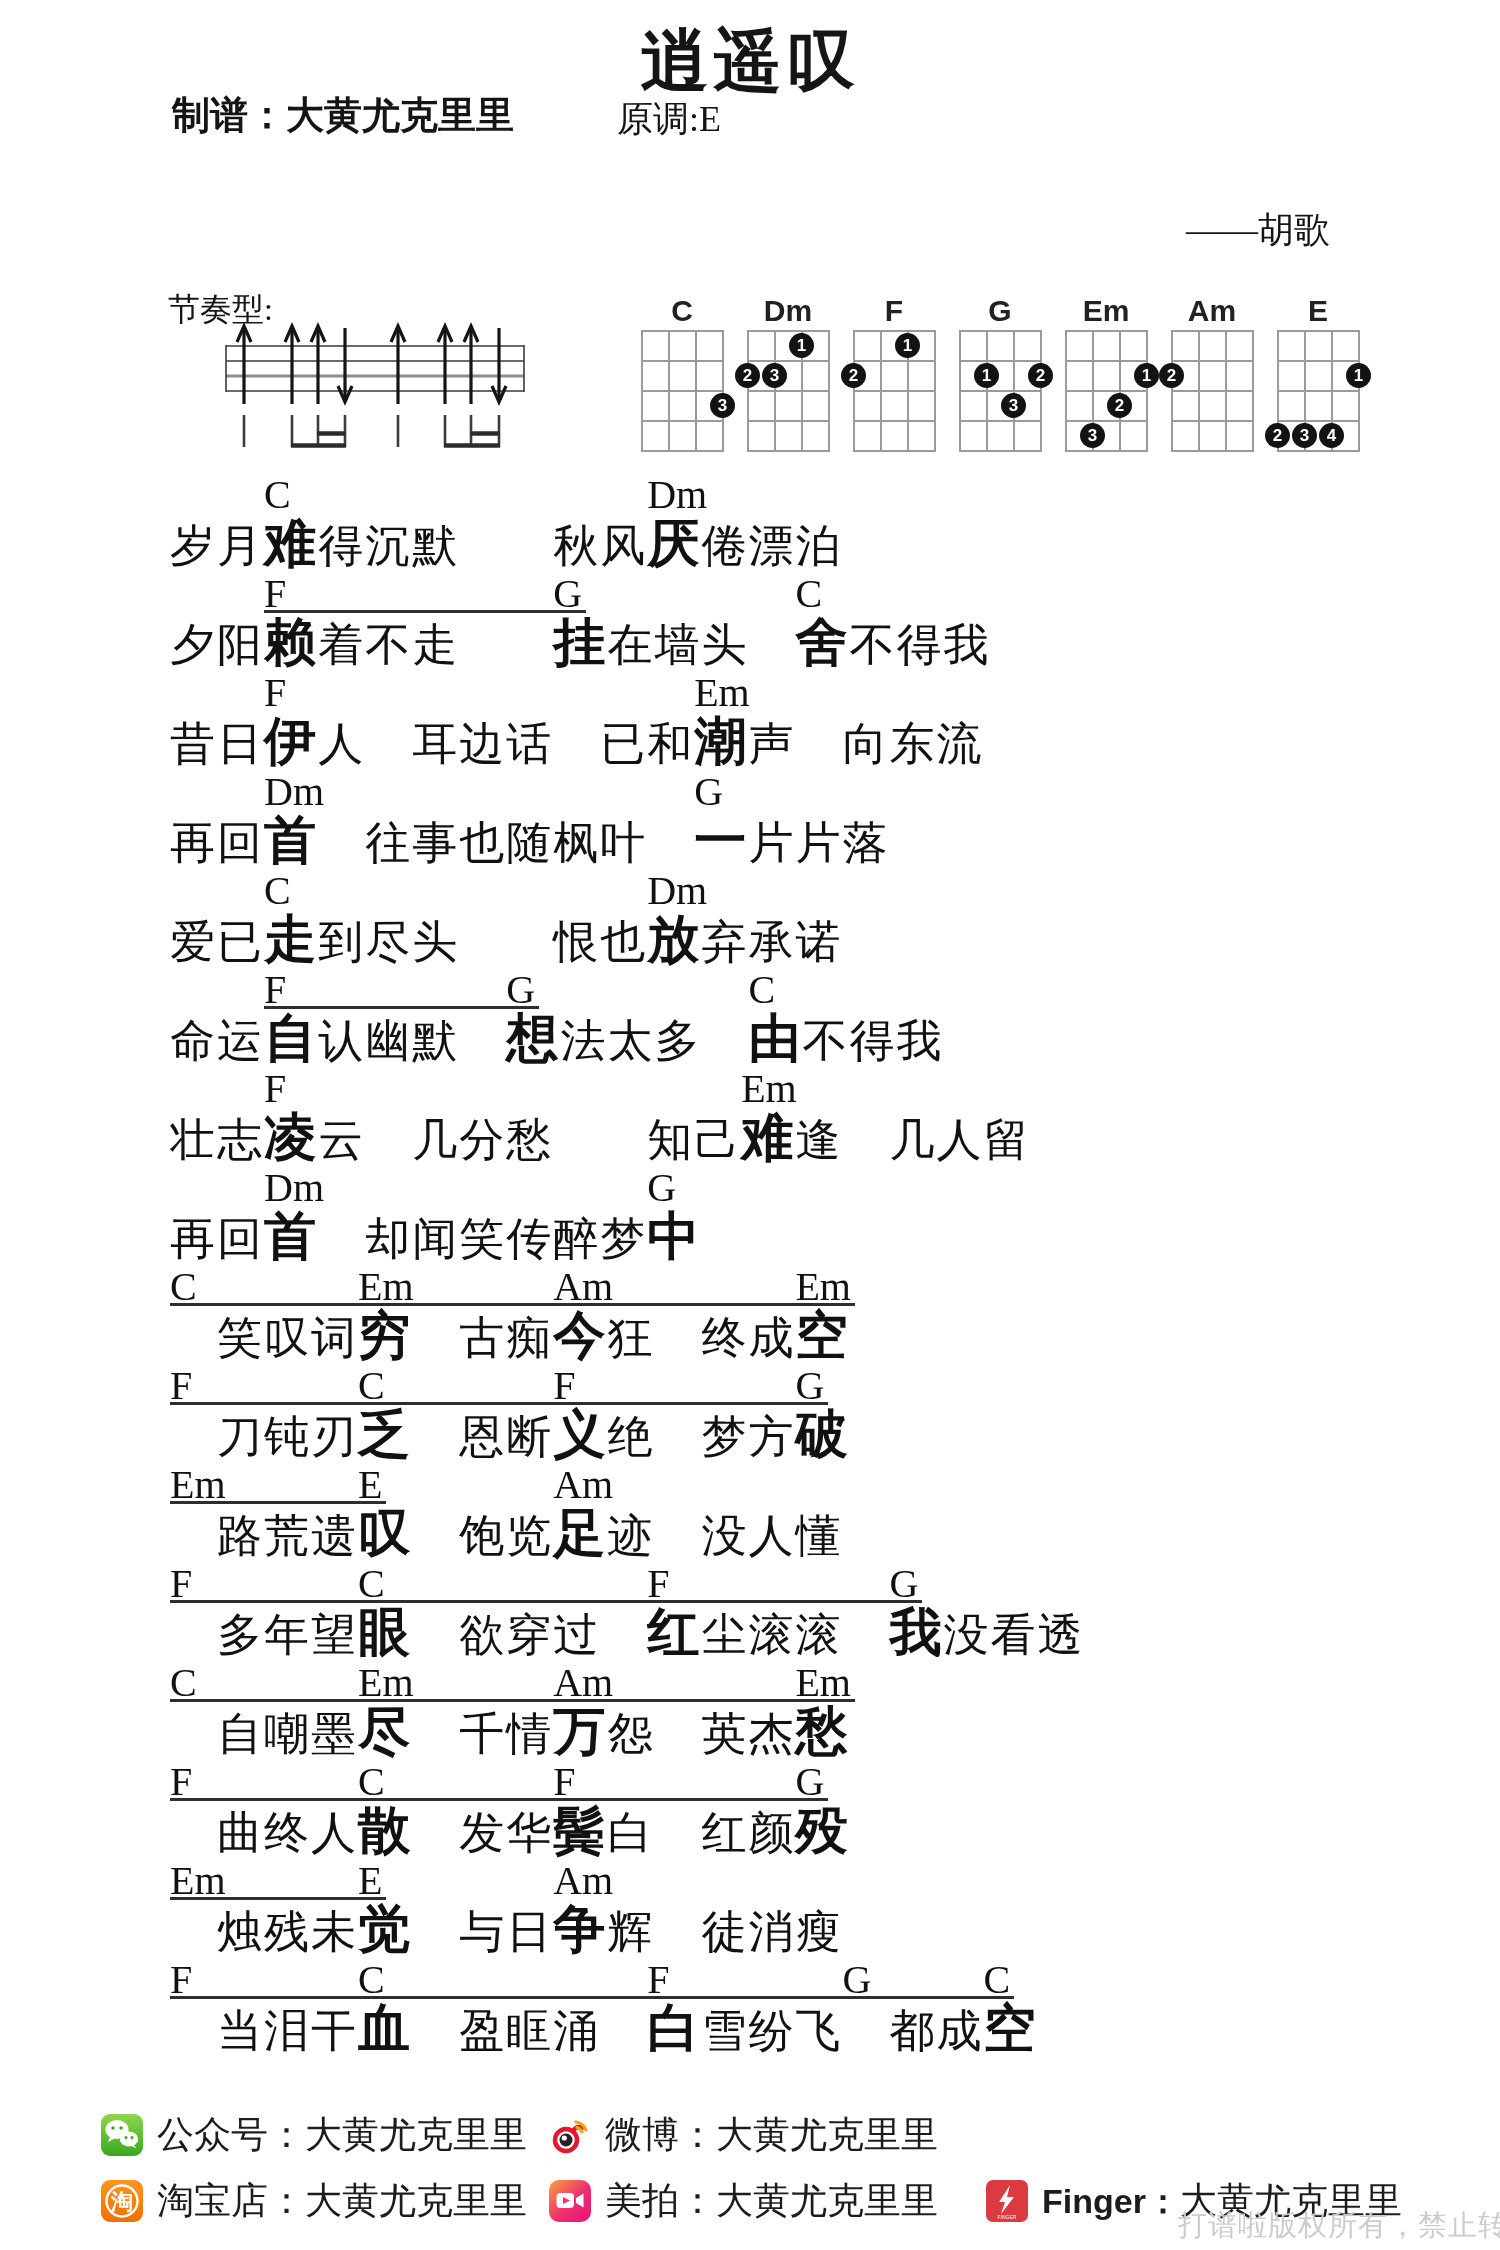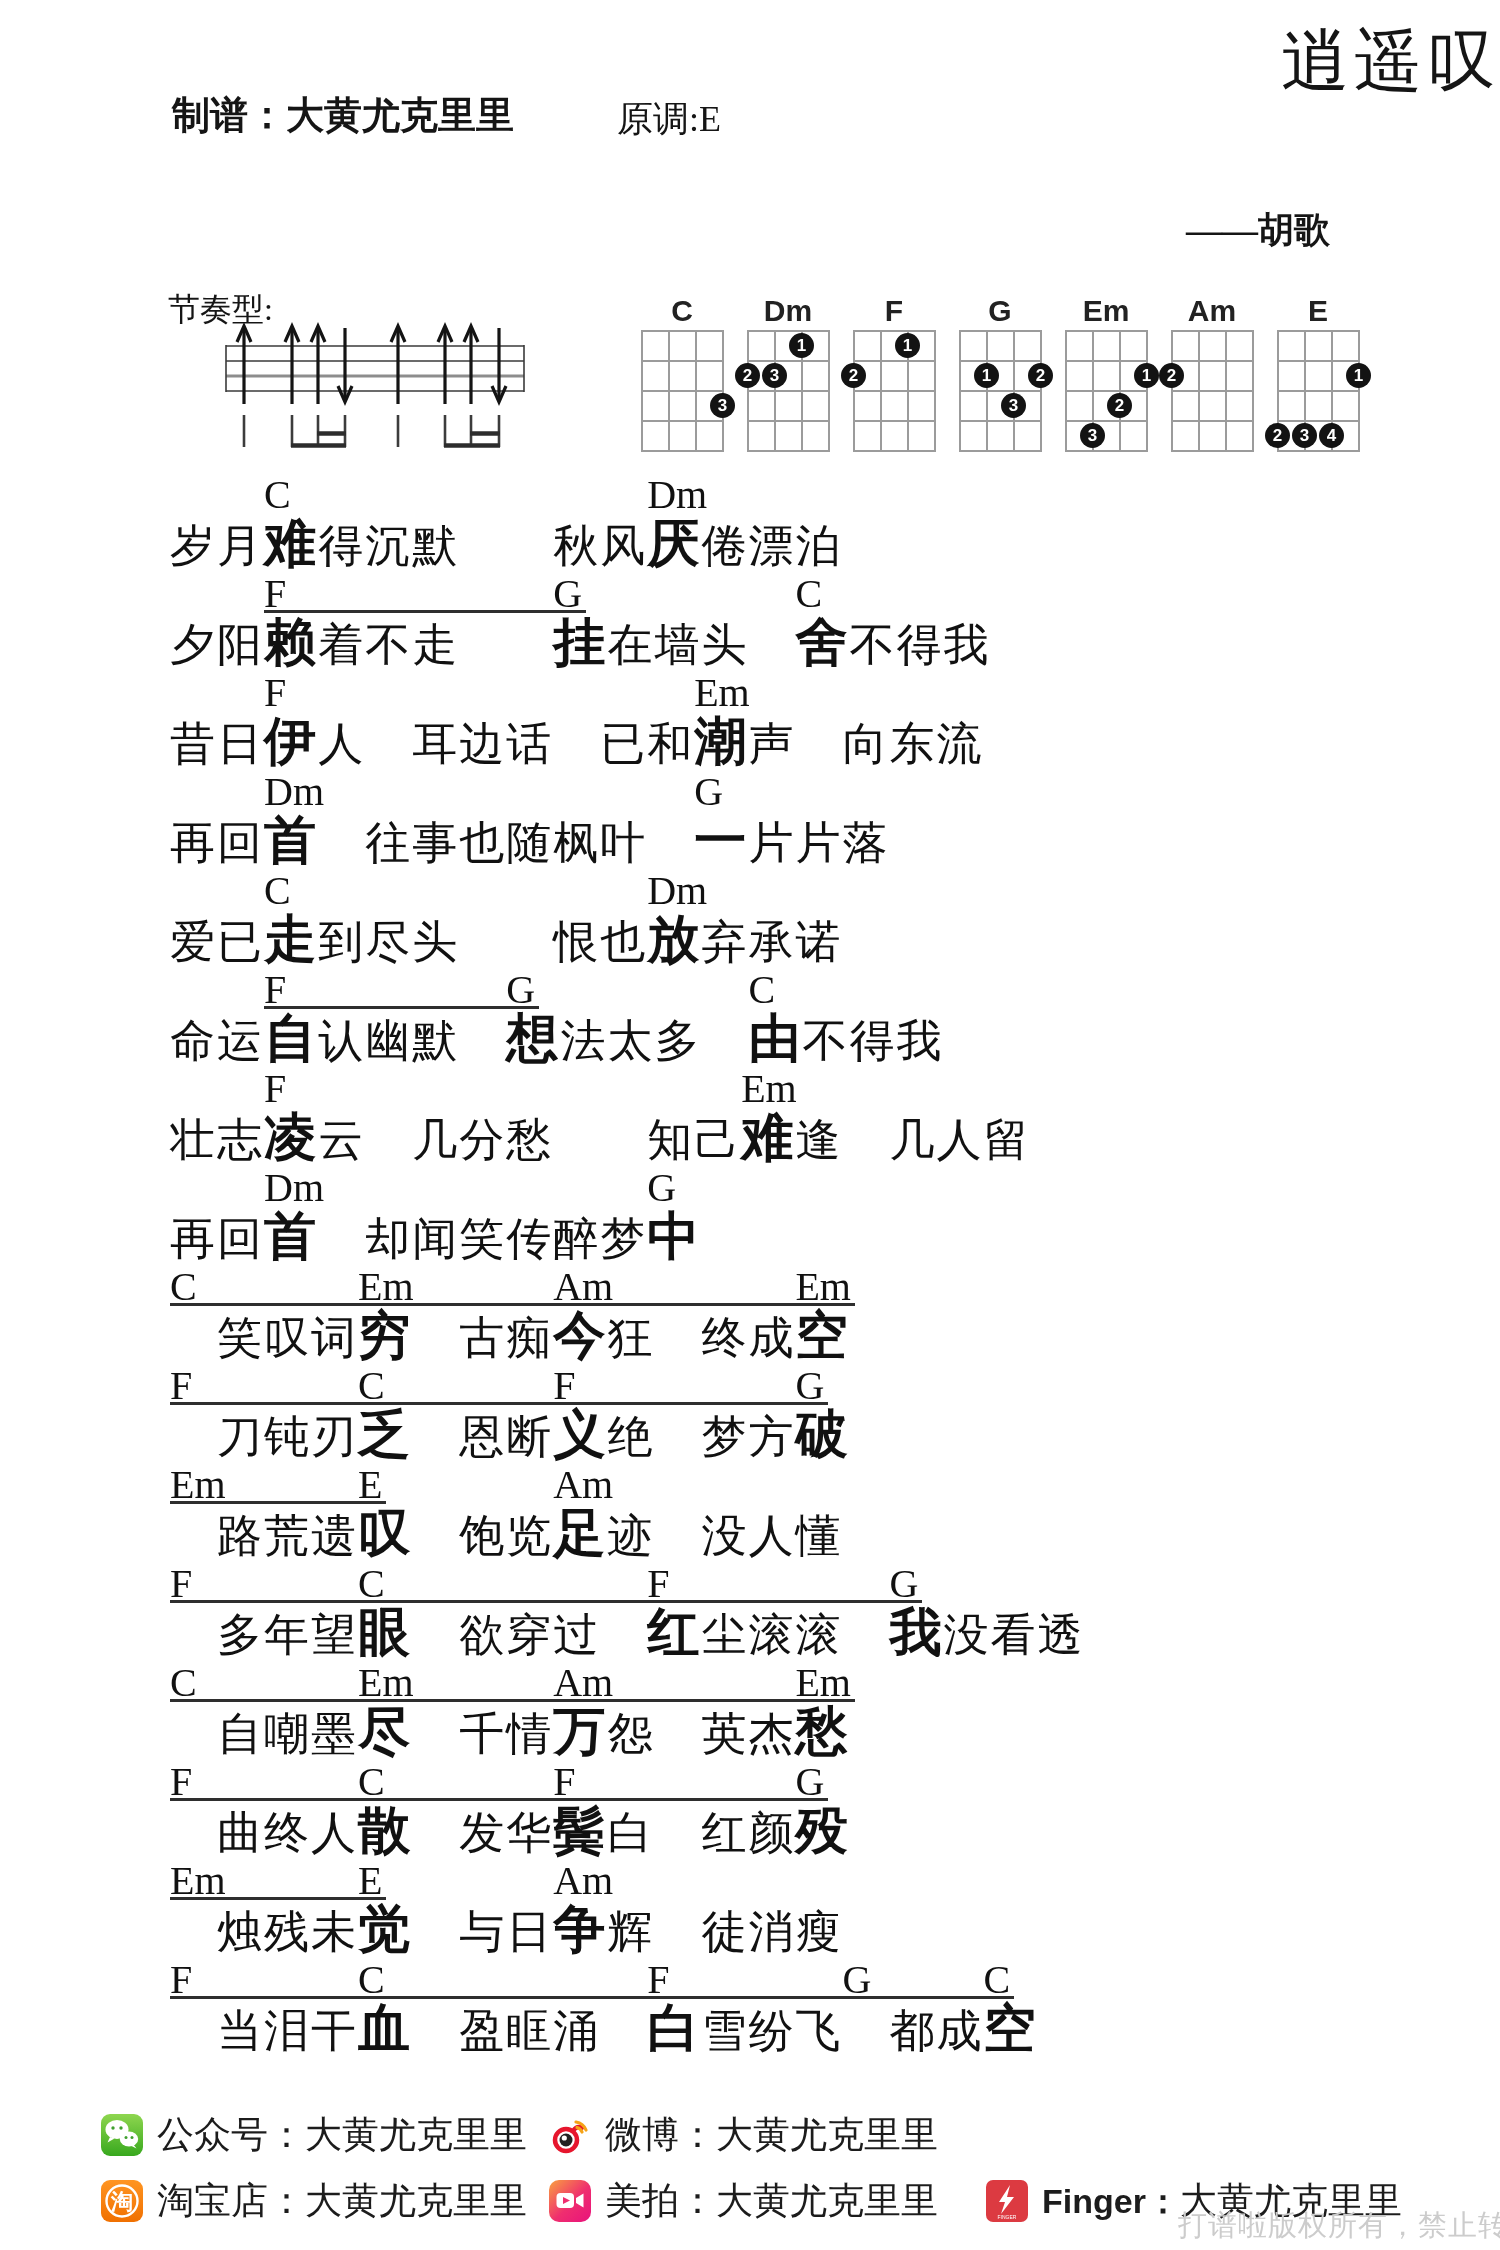--- a/index.html
+++ b/index.html
@@ -1,25 +1,25 @@
 <!DOCTYPE html>
 <html><head>
 <meta charset="utf-8">
 <style>
   html,body{margin:0;padding:0;background:#fff;}
   .page{position:relative;width:1500px;height:2250px;background:#ffffff;overflow:hidden;
         font-family:"Liberation Serif",serif;color:#151515;}
 
   
-  .title{position:absolute;top:16px;left:0;width:100%;text-align:right;
-         font-size:68px;font-weight:normal;letter-spacing:5px;}
+  .title{position:absolute;top:16px;left:0;width:100%;text-align:center;
+         font-size:68px;font-weight:bold;letter-spacing:5px;}
   .arranger{position:absolute;left:172px;top:90px;font-size:38px;font-weight:bold;}
   .okey{position:absolute;left:617px;top:95px;font-size:36px;}
   .skey{position:absolute;left:793px;top:95px;font-size:36px;}
-  .artist{position:absolute;left:1186px;top:206px;font-size:36px;font-weight:bold;}
+  .artist{position:absolute;left:1186px;top:206px;font-size:36px;font-weight:normal;}
   .rhythm-label{position:absolute;left:168px;top:288px;font-size:32px;}
   .rhythm-wrap{position:absolute;left:222px;top:316px;}
 
   
   .charts{position:absolute;left:640px;top:294px;display:flex;gap:22px;}
   .chart{width:84px;}
   .chart-label{text-align:center;font-family:"Liberation Sans",sans-serif;
                font-weight:bold;font-size:30px;height:36px;line-height:34px;color:#222;}
   .grid{position:relative;width:83px;height:121px;margin:0 auto;}
   .hline{position:absolute;left:0;width:83px;height:2px;background:#9b9b9b;}

